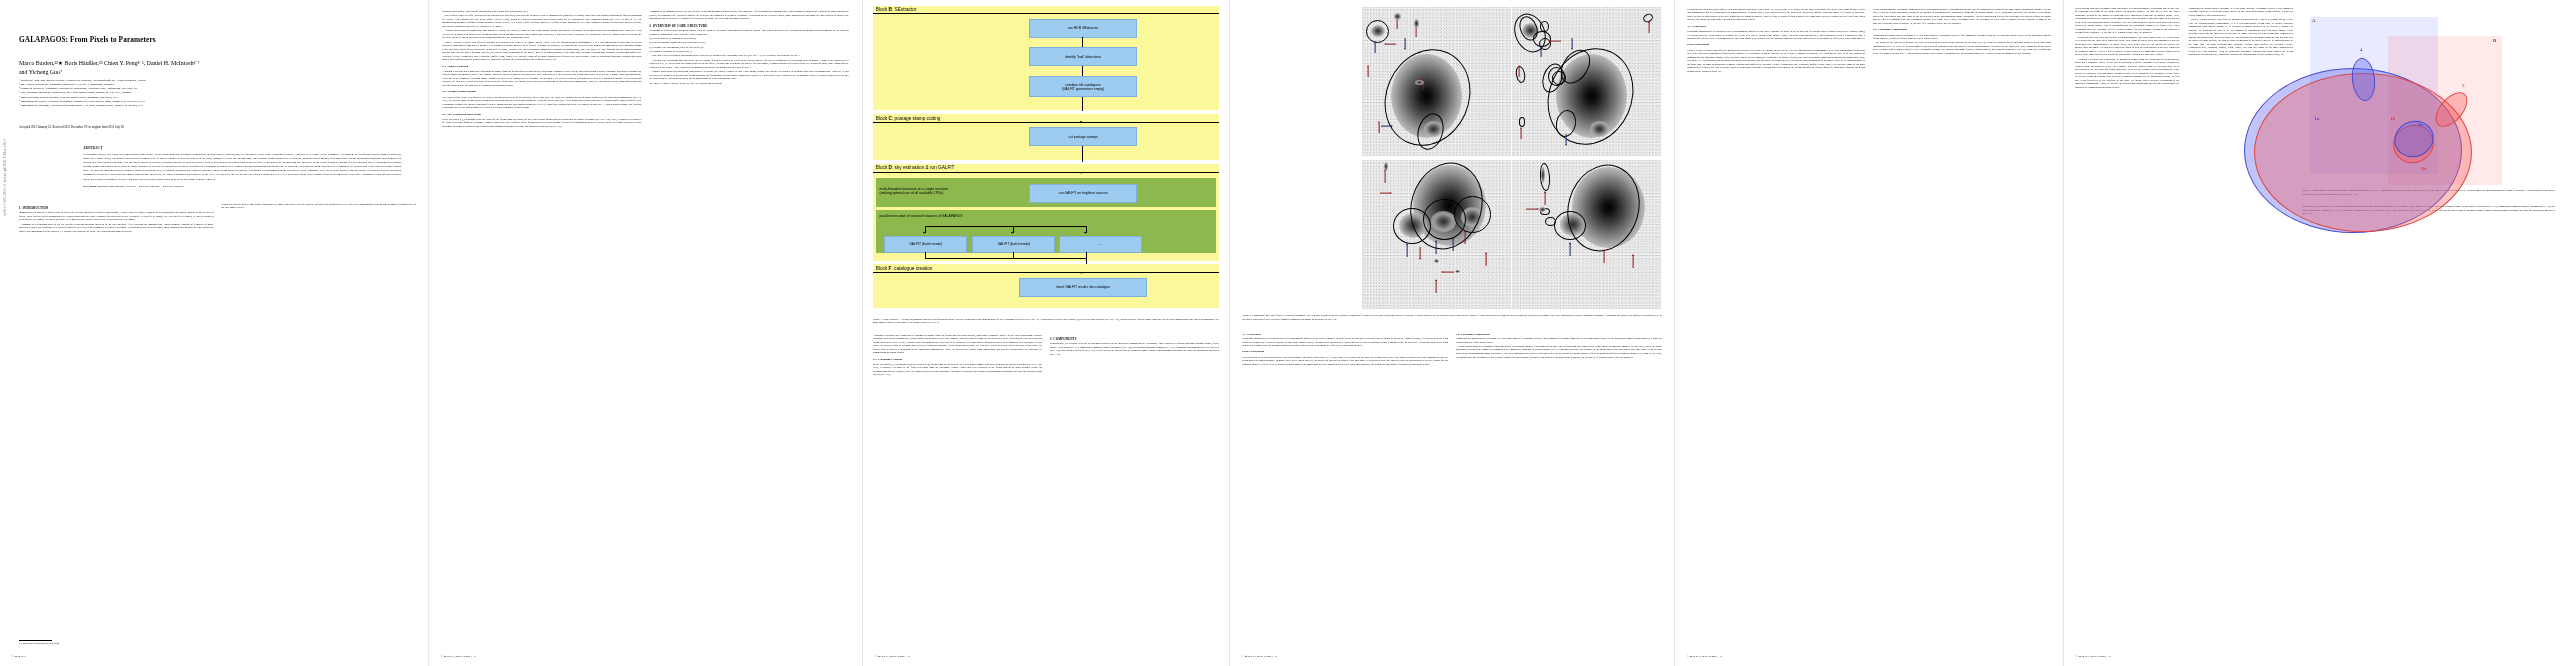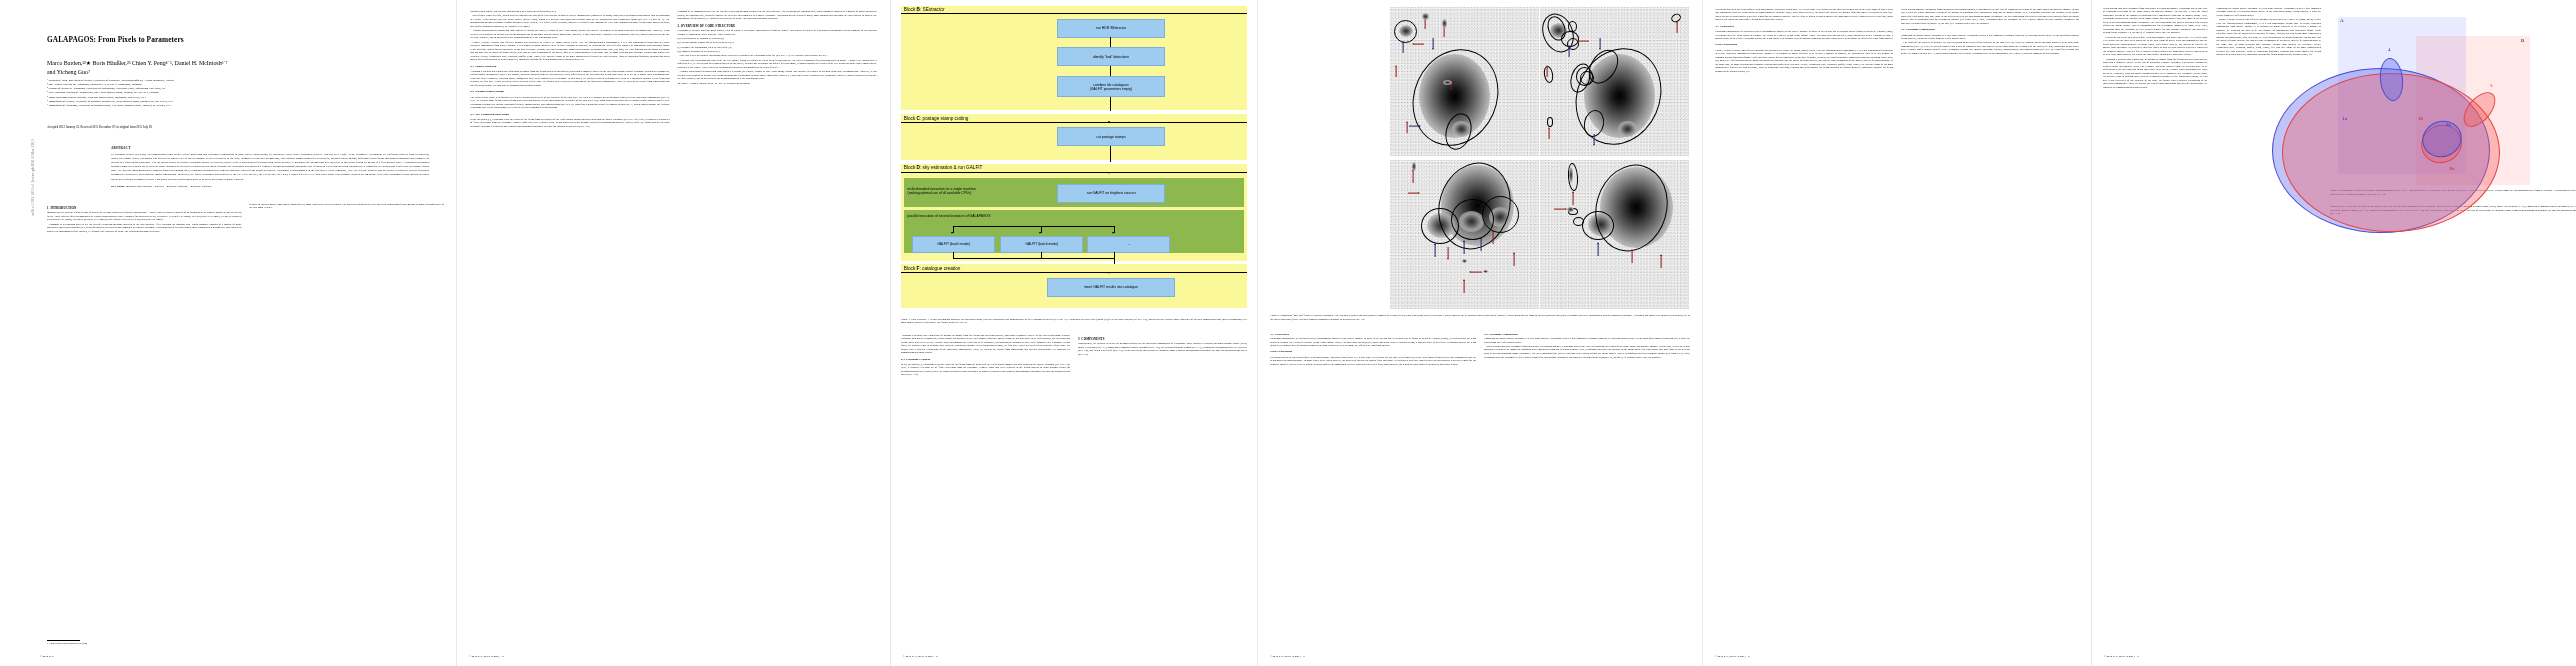--- a/index.html
+++ b/index.html
@@ -4,21 +4,21 @@
 <style>
   * { box-sizing: border-box; }
   html, body { margin:0; padding:0; background:#ffffff; }
   body {
     width:2576px; height:667px;
     font-family:"Liberation Serif", serif;
     color:#000;
     overflow:hidden;
     position:relative;
   }
-  .viewer { display:flex; width:2576px; height:667px; align-items:flex-start;padding-left:28px; }
+  .viewer { display:flex; width:2576px; height:667px; align-items:flex-start; }
 
   .page {
     position:relative;
     height:667px;
     background:#fff;
     flex:0 0 auto;
     overflow:hidden;
   }
   .page + .page { border-left:0.6px solid #e8e8e8; }
 

